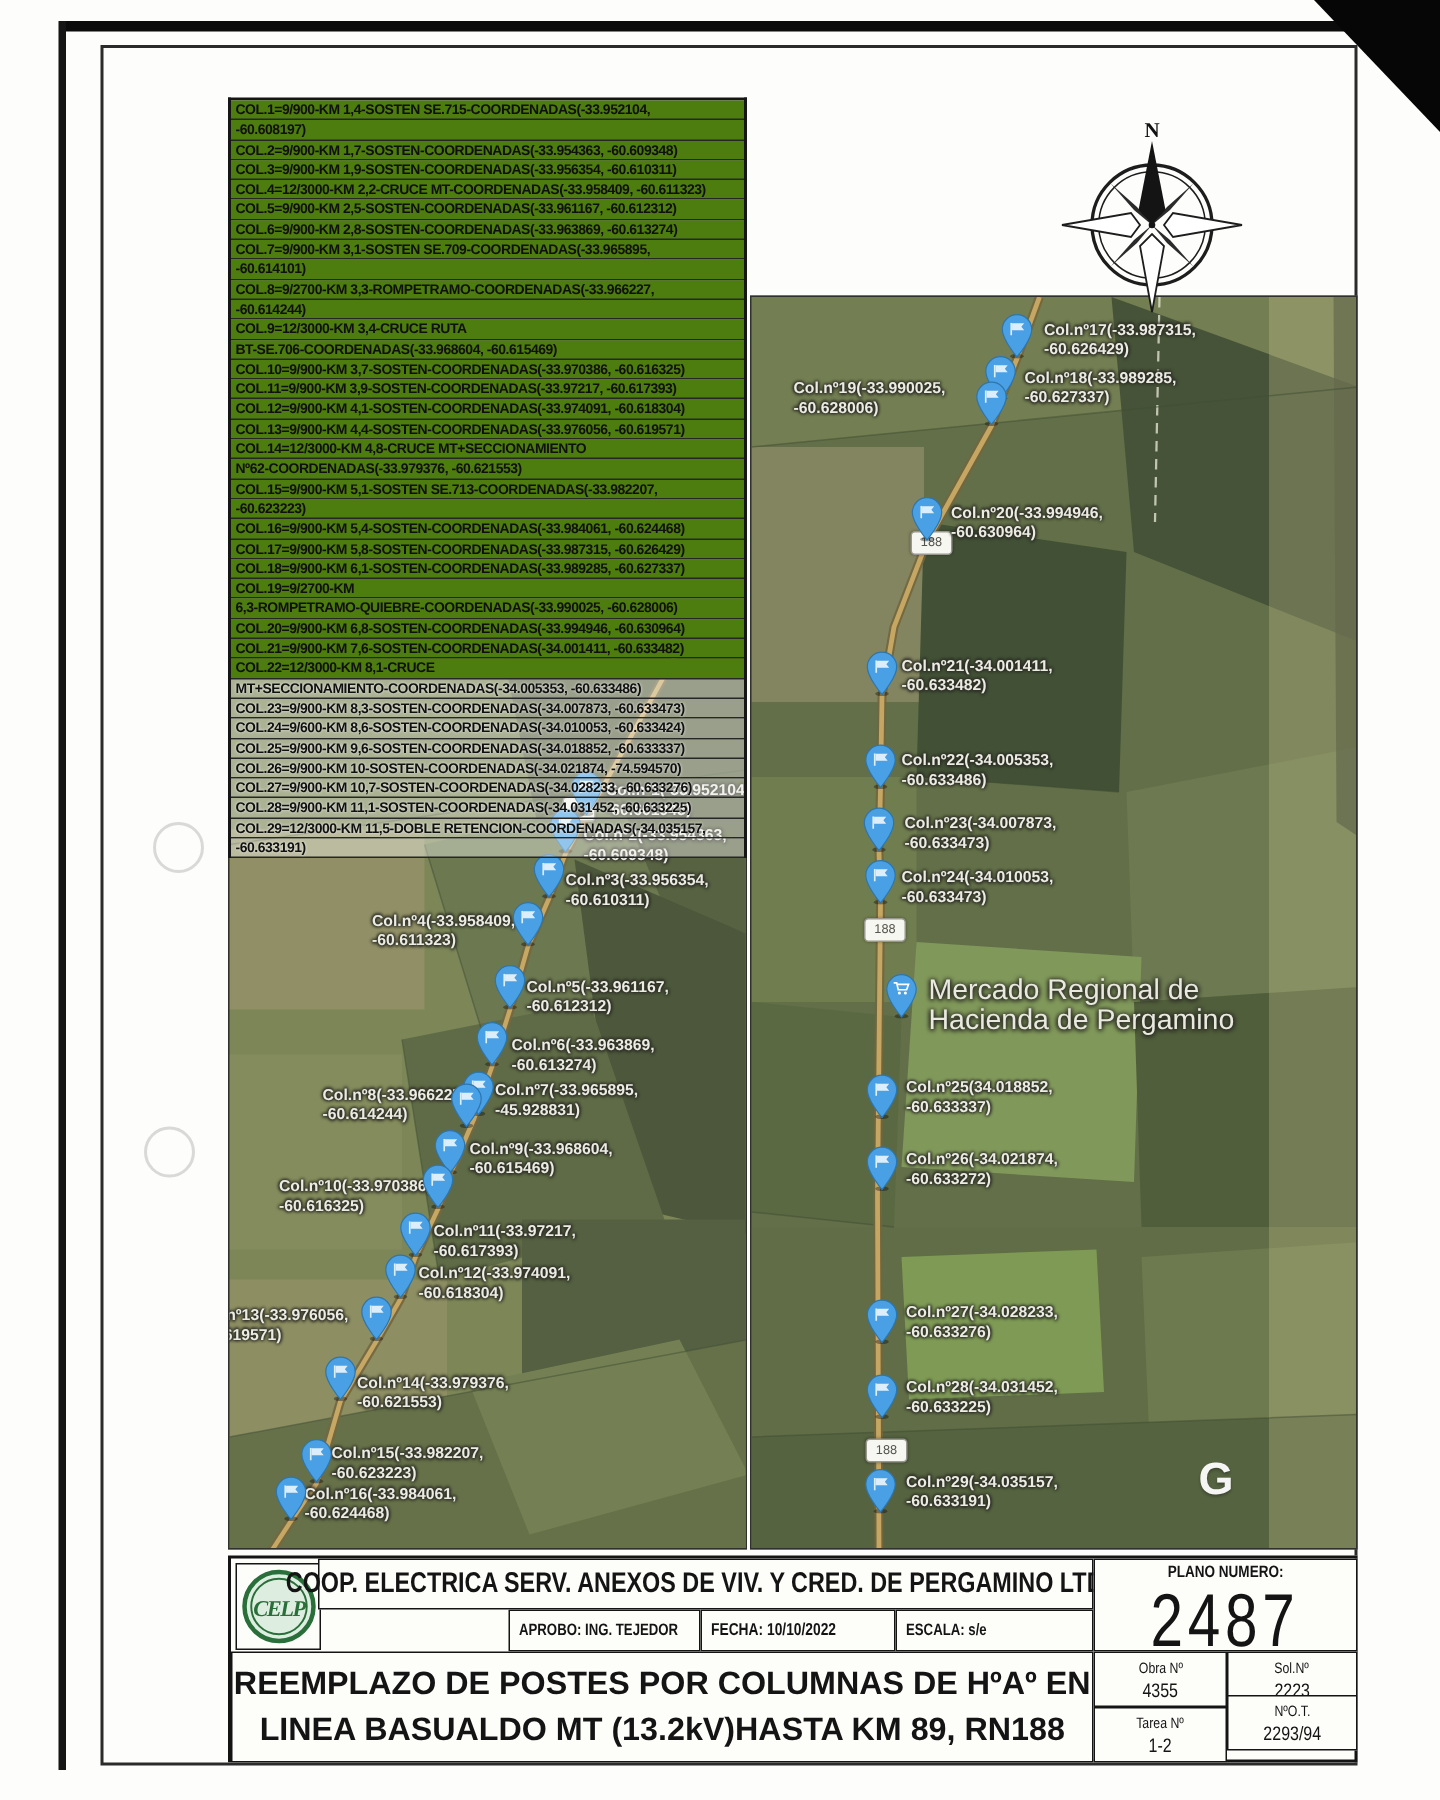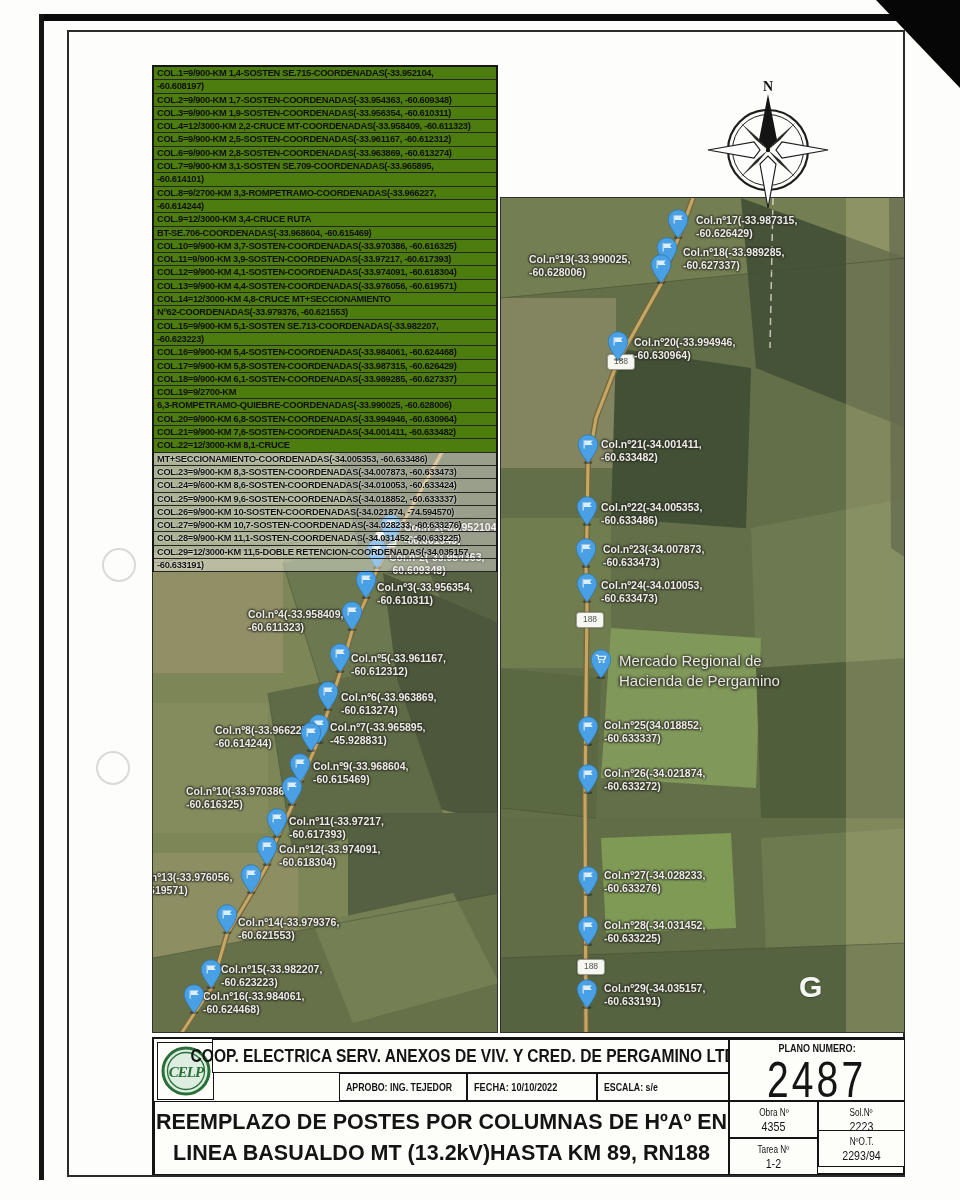--- a/index.html
+++ b/index.html
@@ -29,21 +29,21 @@
   .mlabel{position:absolute;font-size:10.5px;line-height:13px;font-weight:700;color:#ecece3;
           white-space:pre-line;z-index:3;
           text-shadow:0 1px 2px rgba(45,45,40,.95),0 -1px 2px rgba(45,45,40,.95),
                       1px 0 2px rgba(45,45,40,.95),-1px 0 2px rgba(45,45,40,.95);}
   .pin{position:absolute;width:22px;height:30px;z-index:4;}
   .shield{position:absolute;width:26px;height:14px;background:#f7f7f2;border:1px solid #98988e;
           border-radius:3px;font-size:8.5px;line-height:13px;text-align:center;color:#55554d;
           box-shadow:0 0 2px rgba(0,0,0,.35);z-index:3;}
   .shield.blank{width:20px;height:15px;background:
           radial-gradient(circle at 50% 55%, rgba(90,90,90,.55) 0 4px, #f4f4ef 5px);}
-  #poi-label{position:absolute;font-size:15px;line-height:20px;color:#e9e9df;white-space:pre-line;
+  #poi-label{position:absolute;font-size:19px;line-height:20px;color:#e9e9df;white-space:pre-line;
           z-index:3;text-shadow:0 1px 3px rgba(40,40,35,.95),1px 0 3px rgba(40,40,35,.95),
           -1px 0 3px rgba(40,40,35,.95);}
   #gmark{position:absolute;font-size:30px;font-weight:bold;color:rgba(255,255,255,.95);z-index:3;
          text-shadow:0 1px 2px rgba(0,0,0,.3);}
   
   #compass{left:698px;top:78px;width:140px;height:132px;z-index:5;}
   
   #titleblock{left:152px;top:1037px;width:753px;height:138px;border:2.5px solid #141414;
               box-sizing:border-box;background:#fdfdfa;z-index:7;}
   .cell{position:absolute;border:1.5px solid #141414;box-sizing:border-box;display:flex;

